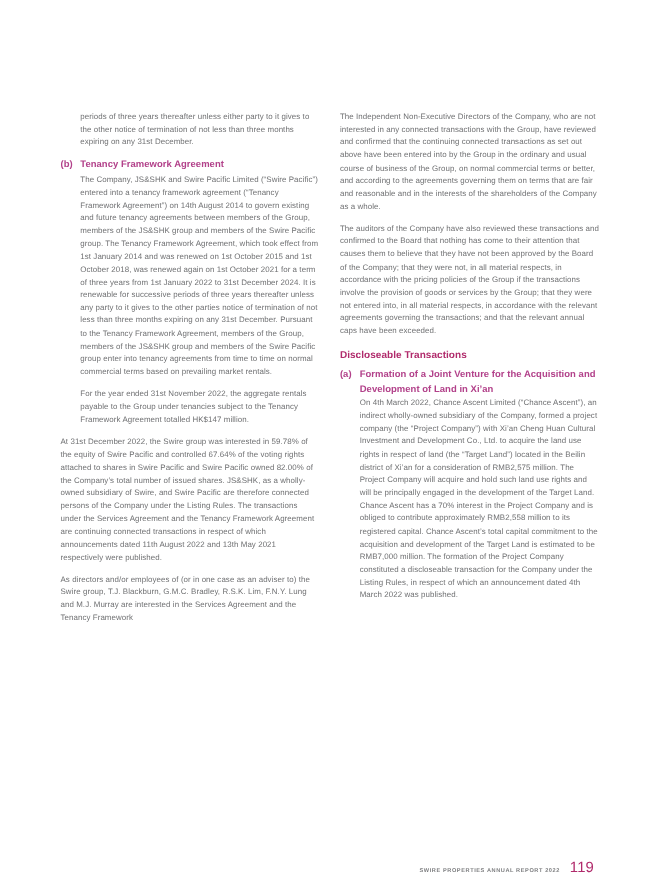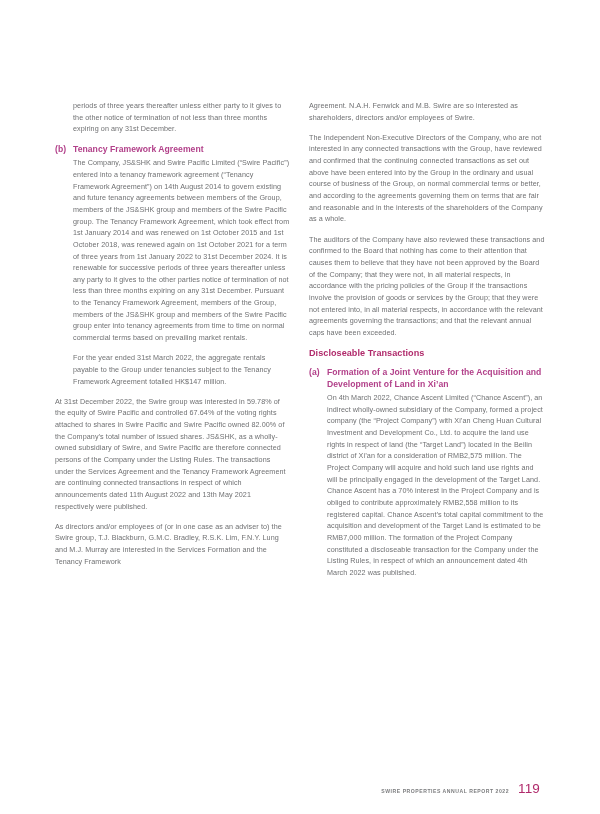--- a/index.html
+++ b/index.html
@@ -106,31 +106,30 @@
       <p class="para indent">periods of three years thereafter unless either party to it gives to the other notice of termination of not less than three months expiring on any 31st December.</p>
 
 
       <div class="sub-heading">
         <span class="marker">(b)</span>
         <span class="htext">Tenancy Framework Agreement</span>
       </div>
 
       <p class="para indent">The Company, JS&amp;SHK and Swire Pacific Limited (“Swire Pacific”) entered into a tenancy framework agreement (“Tenancy Framework Agreement”) on 14th August 2014 to govern existing and future tenancy agreements between members of the Group, members of the JS&amp;SHK group and members of the Swire Pacific group. The Tenancy Framework Agreement, which took effect from 1st January 2014 and was renewed on 1st October 2015 and 1st October 2018, was renewed again on 1st October 2021 for a term of three years from 1st January 2022 to 31st December 2024. It is renewable for successive periods of three years thereafter unless any party to it gives to the other parties notice of termination of not less than three months expiring on any 31st December. Pursuant to the Tenancy Framework Agreement, members of the Group, members of the JS&amp;SHK group and members of the Swire Pacific group enter into tenancy agreements from time to time on normal commercial terms based on prevailing market rentals.</p>
 
-      <p class="para indent">For the year ended 31st March 2022, the aggregate rentals payable to the Group under tenancies subject to the Tenancy Framework Agreement totalled HK$147 million.</p>
+      <p class="para indent">For the year ended 31st November 2022, the aggregate rentals payable to the Group under tenancies subject to the Tenancy Framework Agreement totalled HK$147 million.</p>
 
       <p class="para full">At 31st December 2022, the Swire group was interested in 59.78% of the equity of Swire Pacific and controlled 67.64% of the voting rights attached to shares in Swire Pacific and Swire Pacific owned 82.00% of the Company’s total number of issued shares. JS&amp;SHK, as a wholly-owned subsidiary of Swire, and Swire Pacific are therefore connected persons of the Company under the Listing Rules. The transactions under the Services Agreement and the Tenancy Framework Agreement are continuing connected transactions in respect of which announcements dated 11th August 2022 and 13th May 2021 respectively were published.</p>
 
-      <p class="para full">As directors and/or employees of (or in one case as an adviser to) the Swire group, T.J. Blackburn, G.M.C. Bradley, R.S.K. Lim, F.N.Y. Lung and M.J. Murray are interested in the Services Formation and the Tenancy Framework</p>
+      <p class="para full">As directors and/or employees of (or in one case as an adviser to) the Swire group, T.J. Blackburn, G.M.C. Bradley, R.S.K. Lim, F.N.Y. Lung and M.J. Murray are interested in the Services Agreement and the Tenancy Framework</p>
 
     </div>
 
     <div class="col">
 
-      <p class="para full">Agreement. N.A.H. Fenwick and M.B. Swire are so interested as shareholders, directors and/or employees of Swire.</p>
 
       <p class="para full">The Independent Non-Executive Directors of the Company, who are not interested in any connected transactions with the Group, have reviewed and confirmed that the continuing connected transactions as set out above have been entered into by the Group in the ordinary and usual course of business of the Group, on normal commercial terms or better, and according to the agreements governing them on terms that are fair and reasonable and in the interests of the shareholders of the Company as a whole.</p>
 
       <p class="para full">The auditors of the Company have also reviewed these transactions and confirmed to the Board that nothing has come to their attention that causes them to believe that they have not been approved by the Board of the Company; that they were not, in all material respects, in accordance with the pricing policies of the Group if the transactions involve the provision of goods or services by the Group; that they were not entered into, in all material respects, in accordance with the relevant agreements governing the transactions; and that the relevant annual caps have been exceeded.</p>
 
       <div class="sec-heading gap-before">Discloseable Transactions</div>
 
       <div class="sub-heading">
         <span class="marker">(a)</span>
         <span class="htext">Formation of a Joint Venture for the Acquisition and Development of Land in Xi’an</span>

